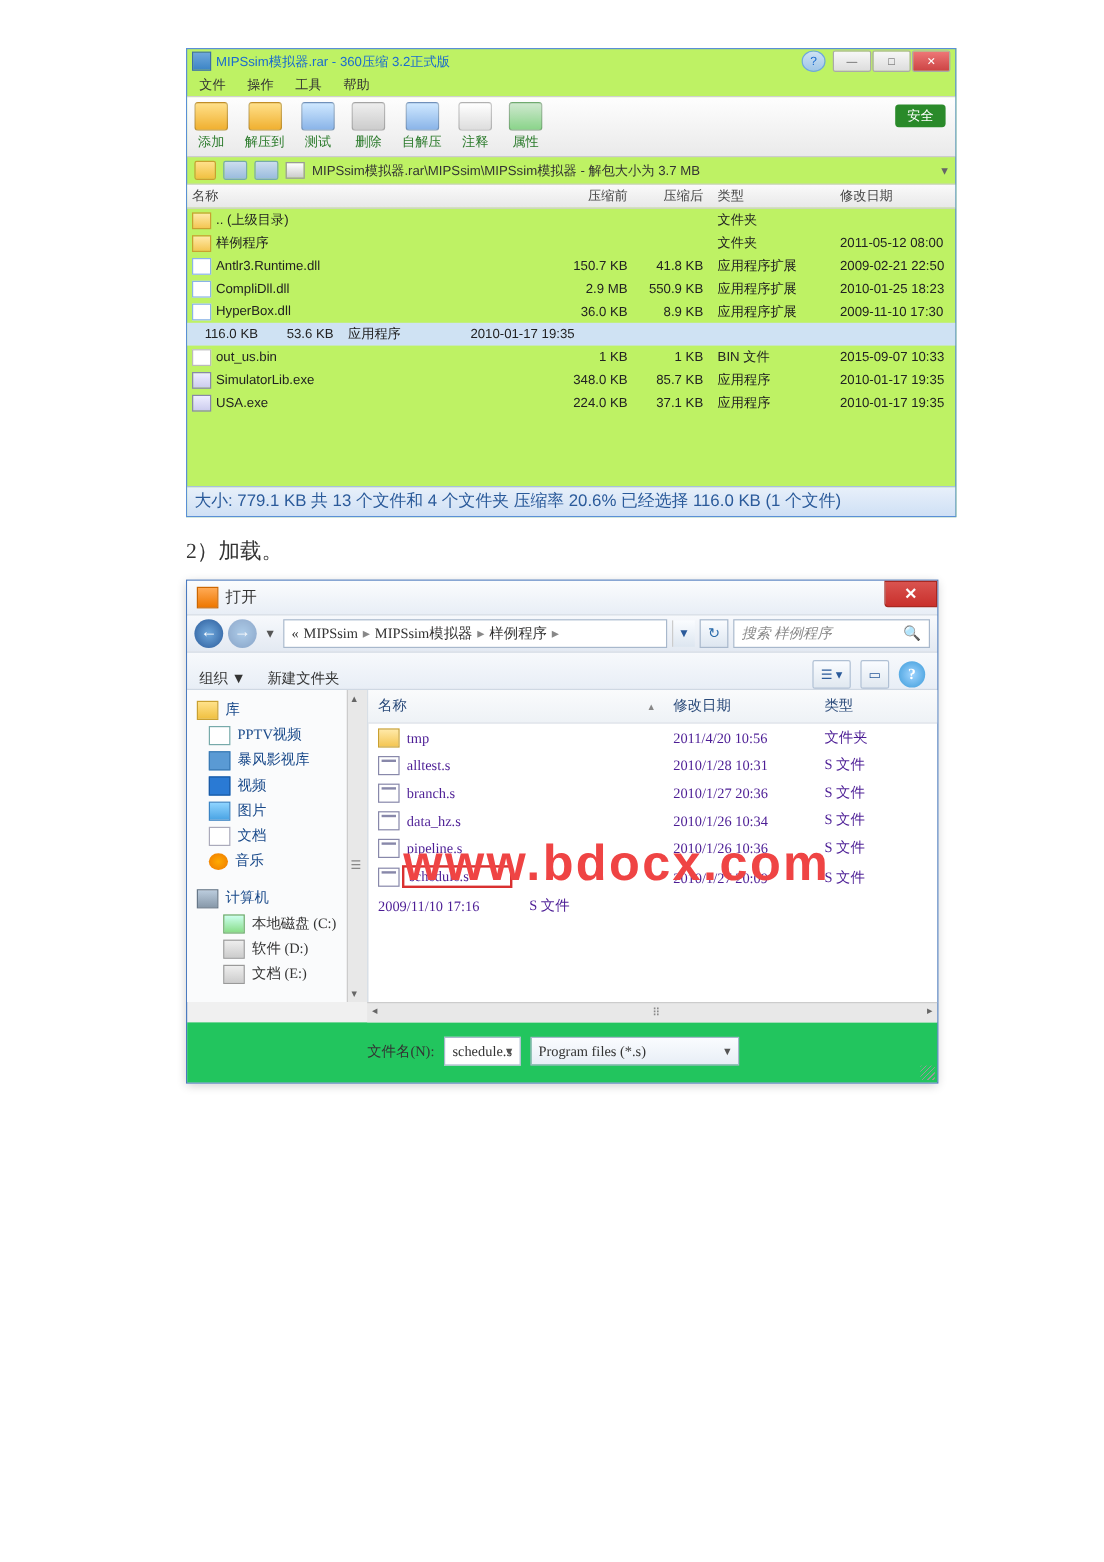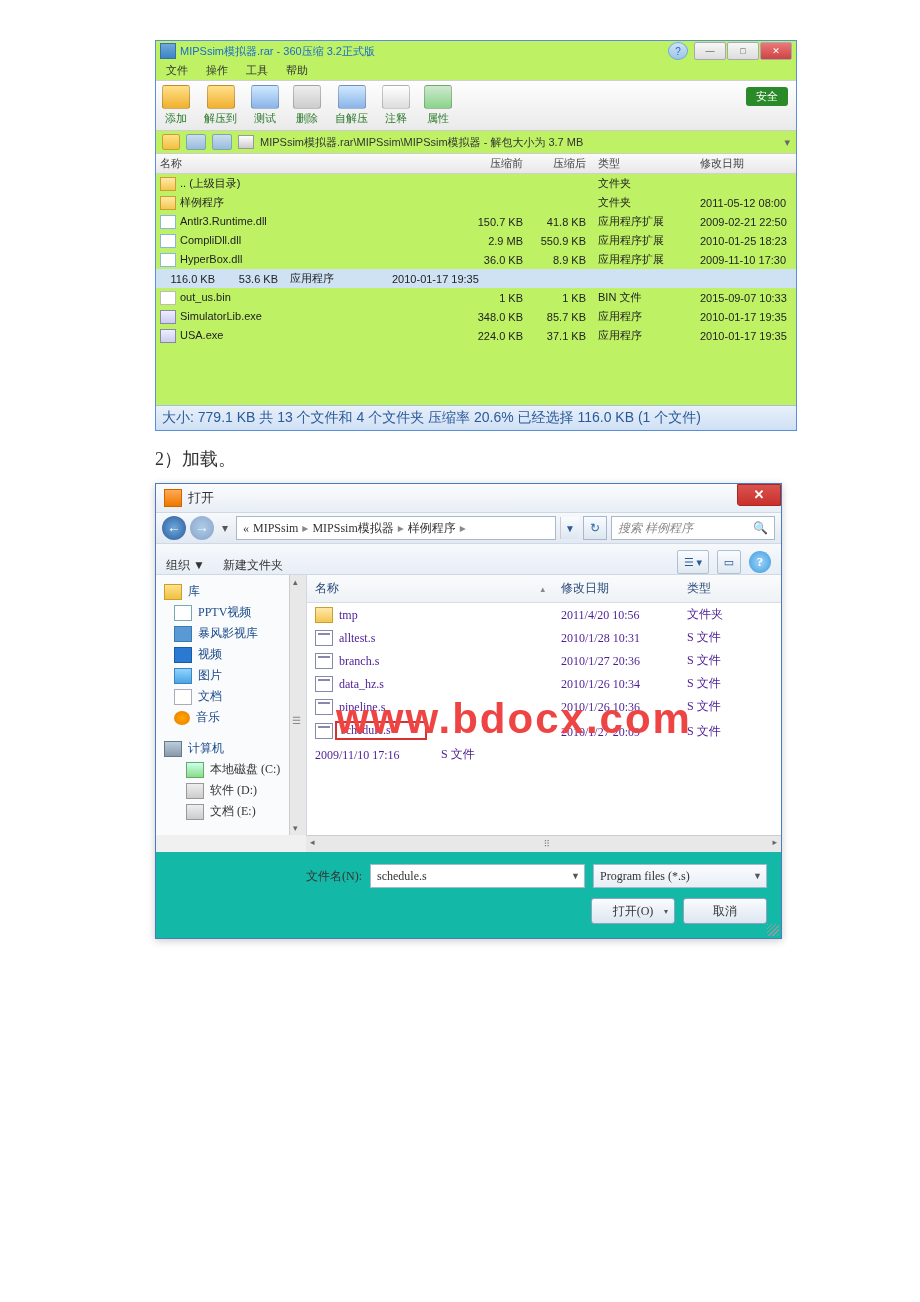--- a/index.html
+++ b/index.html
@@ -94,21 +94,21 @@
 .fp-ico{width:16px;height:14px;flex-shrink:0}
 .i-fold{background:linear-gradient(#ffe9a8,#f4c653);border:1px solid #c9a030}
 .i-s{background:#fff;border:1px solid #88a;position:relative}
 .i-s::after{content:"";position:absolute;top:2px;left:2px;right:2px;height:2px;background:#88a}
 .fp-row.hl .fp-name span.fname{border:2px solid #d93030;padding:0 34px 0 4px;margin-left:-4px}
 .watermark{position:absolute;left:-60px;right:0;top:120px;text-align:center;font-size:42px;color:#ef4444;font-family:Arial;letter-spacing:2px;pointer-events:none;font-weight:bold}
 .fp-scroll{height:16px;background:#e8e8e8;border-top:1px solid #ccc;position:relative}
 .fp-scroll::before{content:"◂";position:absolute;left:4px;top:1px;font-size:9px;color:#666}
 .fp-scroll::after{content:"▸";position:absolute;right:4px;top:1px;font-size:9px;color:#666}
 .fp-scroll .grip{position:absolute;left:50%;top:3px;font-size:9px;color:#888}
-.w2-bottom{padding:12px 14px 14px 150px;background:#14b8a6;display:flex;flex-direction:column;gap:10px}
+.w2-bottom{padding:12px 14px 14px 150px;background:#22c55e;display:flex;flex-direction:row;gap:10px}
 .row1{display:flex;align-items:center;gap:8px}
 .fn-label{font-size:12px}
 .fn-input{flex:1;height:22px;background:#fff;border:1px solid #a8b8cc;padding:0 6px;display:flex;align-items:center;font-size:12px;position:relative}
 .fn-input .dd{position:absolute;right:4px;font-size:9px;color:#555}
 .filter{width:160px;height:22px;background:linear-gradient(#fafcff,#e8eef6);border:1px solid #a8b8cc;display:flex;align-items:center;padding:0 6px;font-size:12px;position:relative}
 .filter .dd{position:absolute;right:4px;font-size:9px;color:#555}
 .row2{display:flex;justify-content:flex-end;gap:8px}
 .dlgbtn{width:82px;height:24px;background:linear-gradient(#fafcff,#dde6f0);border:1px solid #8aa4c2;border-radius:3px;display:flex;align-items:center;justify-content:center;font-size:12px}
 .dlgbtn.primary{position:relative}
 .dlgbtn.primary::after{content:"▾";position:absolute;right:6px;font-size:8px;color:#555}
@@ -422,24 +422,18 @@
       <span class="fn-label">文件名(N):</span>
       <div class="fn-input">
         <span>schedule.s</span>
         <span class="dd">▼</span>
       </div>
       <div class="filter">
         <span>Program files (*.s)</span>
         <span class="dd">▼</span>
       </div>
     </div>
-    <div class="row2">
-      <div class="dlgbtn primary">
-            <span>打开(O)</span>
-          </div>
-      <div class="dlgbtn">取消</div>
-    </div>
   </div>
   <div class="resize"></div>
 </div>
 
 
 </div>
 
 </body></html>

